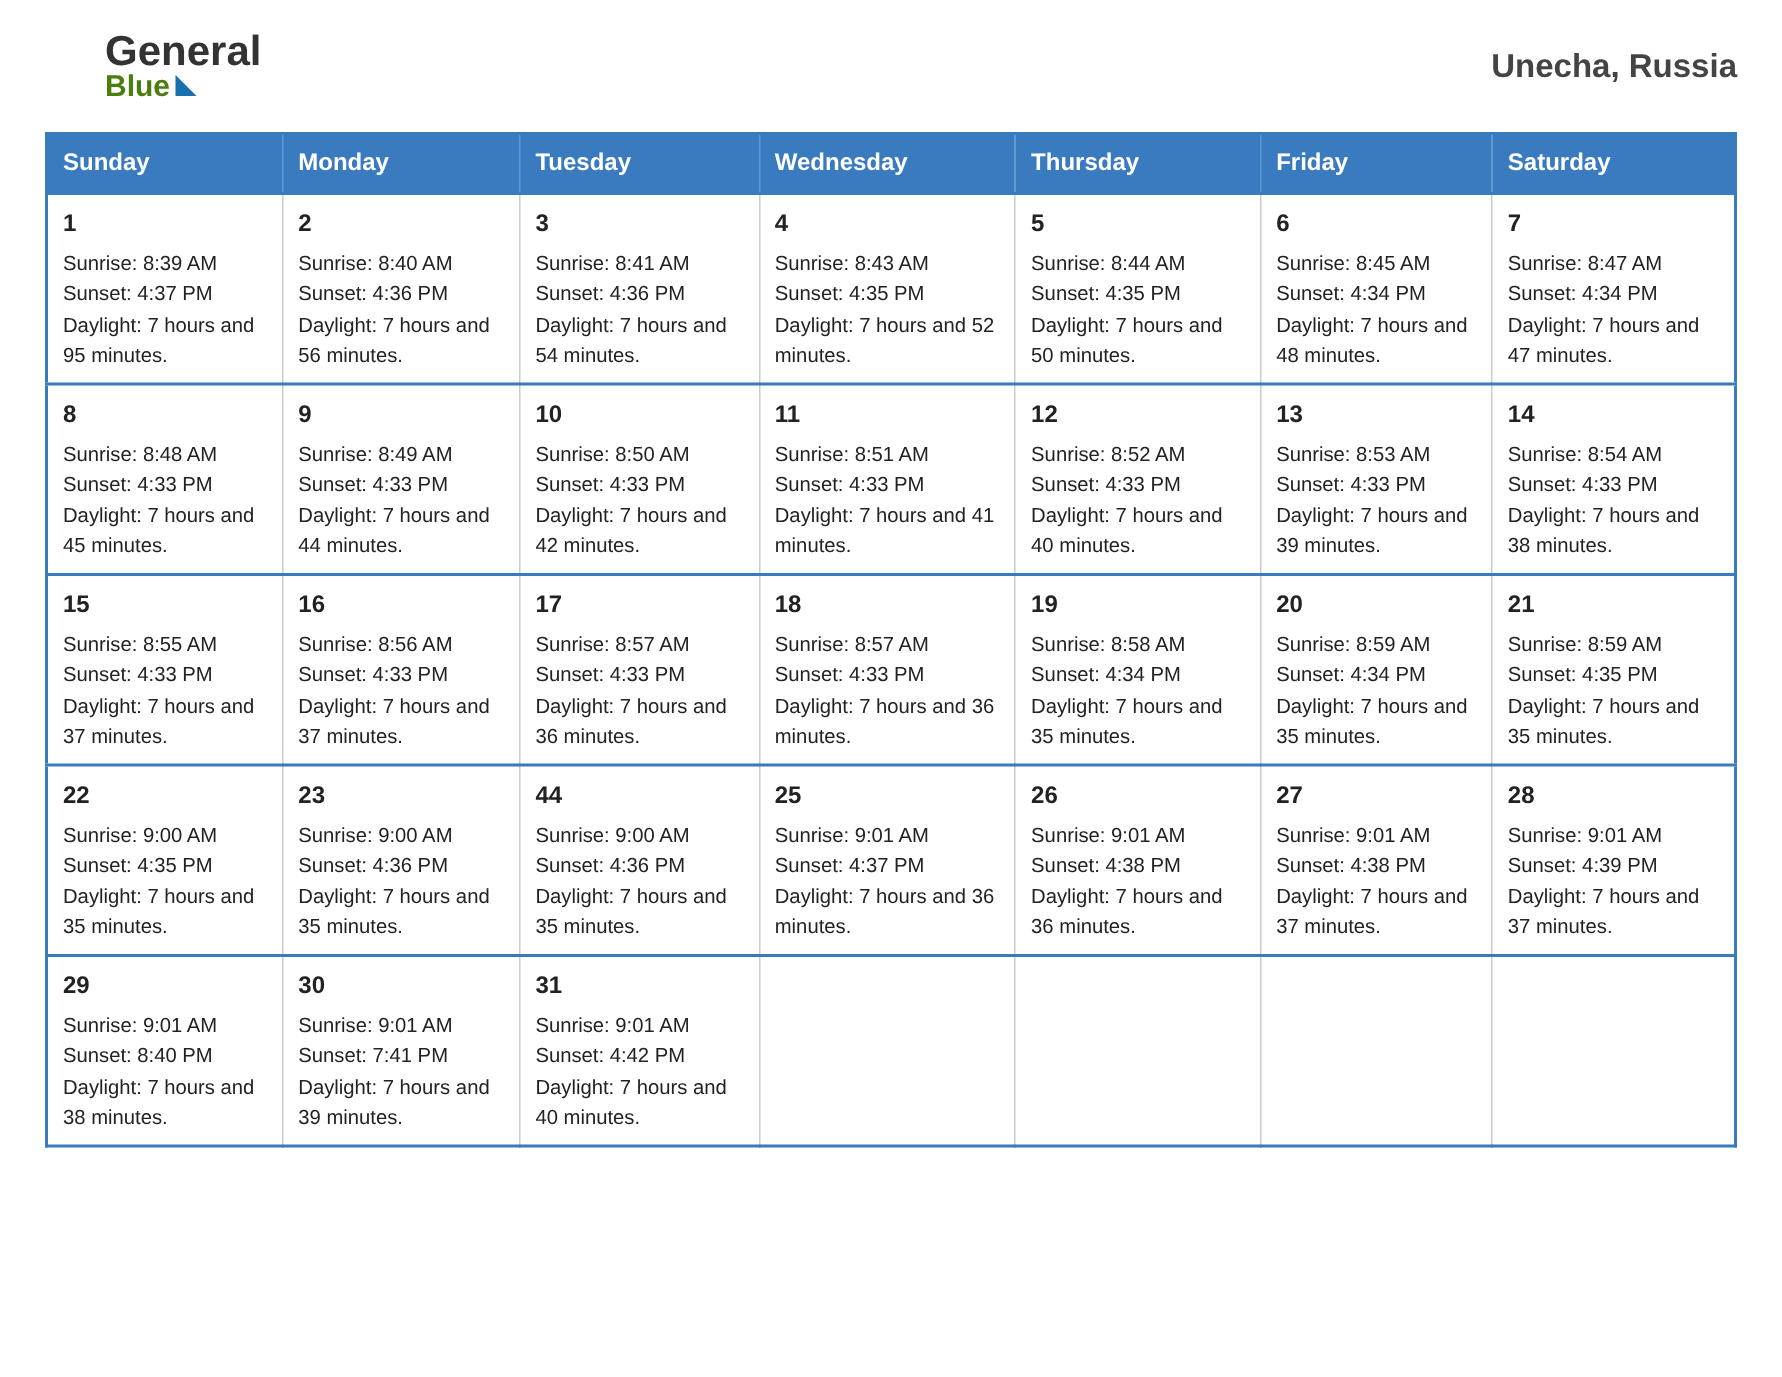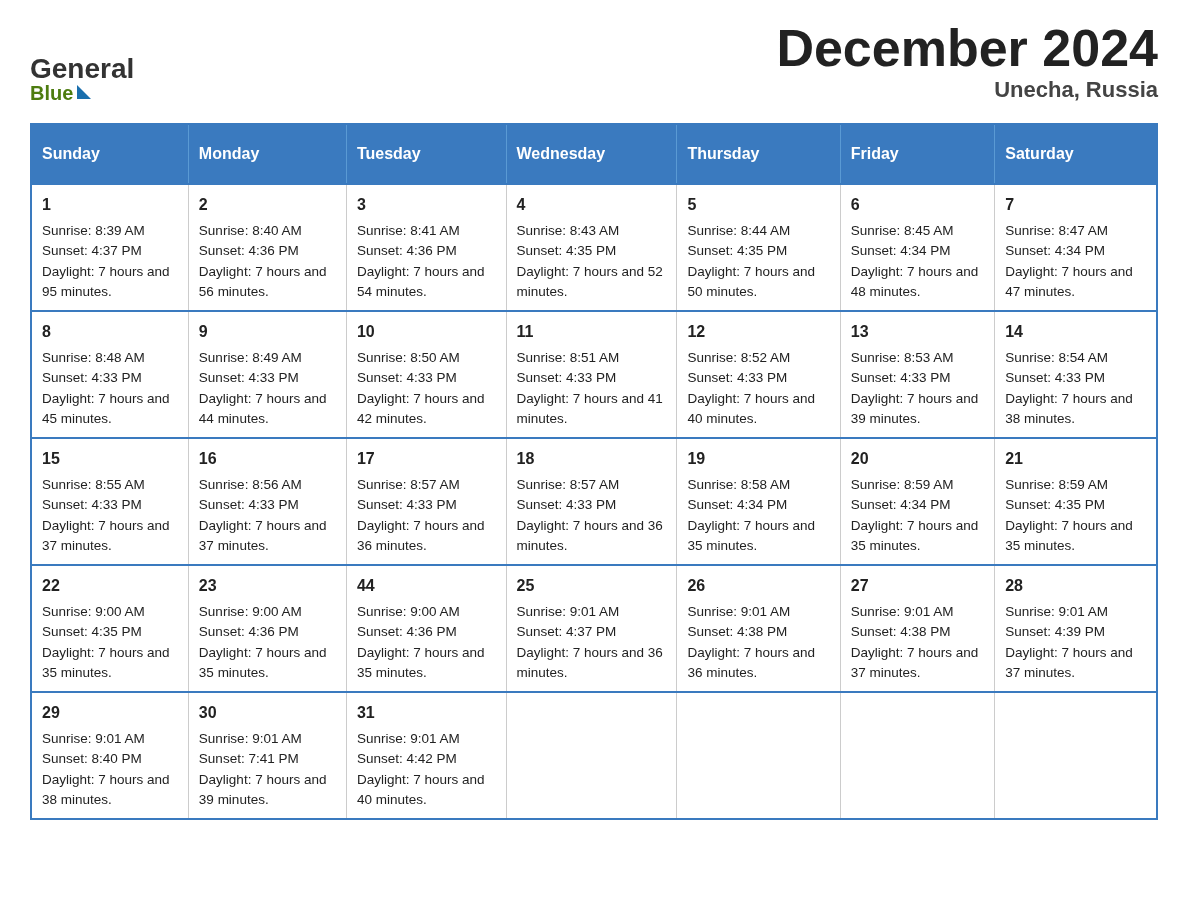--- a/index.html
+++ b/index.html
@@ -6,22 +6,23 @@
     body {
       font-family: Arial, sans-serif;
       background: #fff;
       width: 1188px;
       min-height: 918px;
       padding: 20px 30px;
     }
     .header {
       display: flex;
       justify-content: space-between;
-      align-items: flex-end;
+      align-items: center;
       margin-bottom: 20px;
+      margin-left: 40px;
     }
     .logo {
       display: flex;
       flex-direction: column;
       align-items: flex-start;
     }
     .logo-general {
       font-size: 28px;
       font-weight: bold;
       color: #333;
@@ -63,21 +64,21 @@
       border-collapse: collapse;
       border: 2px solid #3a7abf;
     }
     thead tr {
       background-color: #3a7abf;
     }
     thead th {
       color: #fff;
       font-size: 16px;
       font-weight: bold;
-      padding: 20px 10px;
+      padding: 10px 10px;
       text-align: left;
       border-right: 1px solid #5a9ad4;
     }
     thead th:last-child {
       border-right: none;
     }
     tbody tr {
       border-top: 2px solid #3a7abf;
     }
     tbody td {
@@ -110,21 +111,20 @@
 
 <div class="header">
   <div class="logo">
     <span class="logo-general">General</span>
     <span class="logo-blue">
       <span>Blue</span>
       <span class="logo-triangle"></span>
     </span>
   </div>
   <div class="title-block">
-    <h1>December 2024</h1>
     <h2>Unecha, Russia</h2>
   </div>
 </div>
 
 <table>
   <thead>
     <tr>
       <th>Sunday</th>
       <th>Monday</th>
       <th>Tuesday</th>

